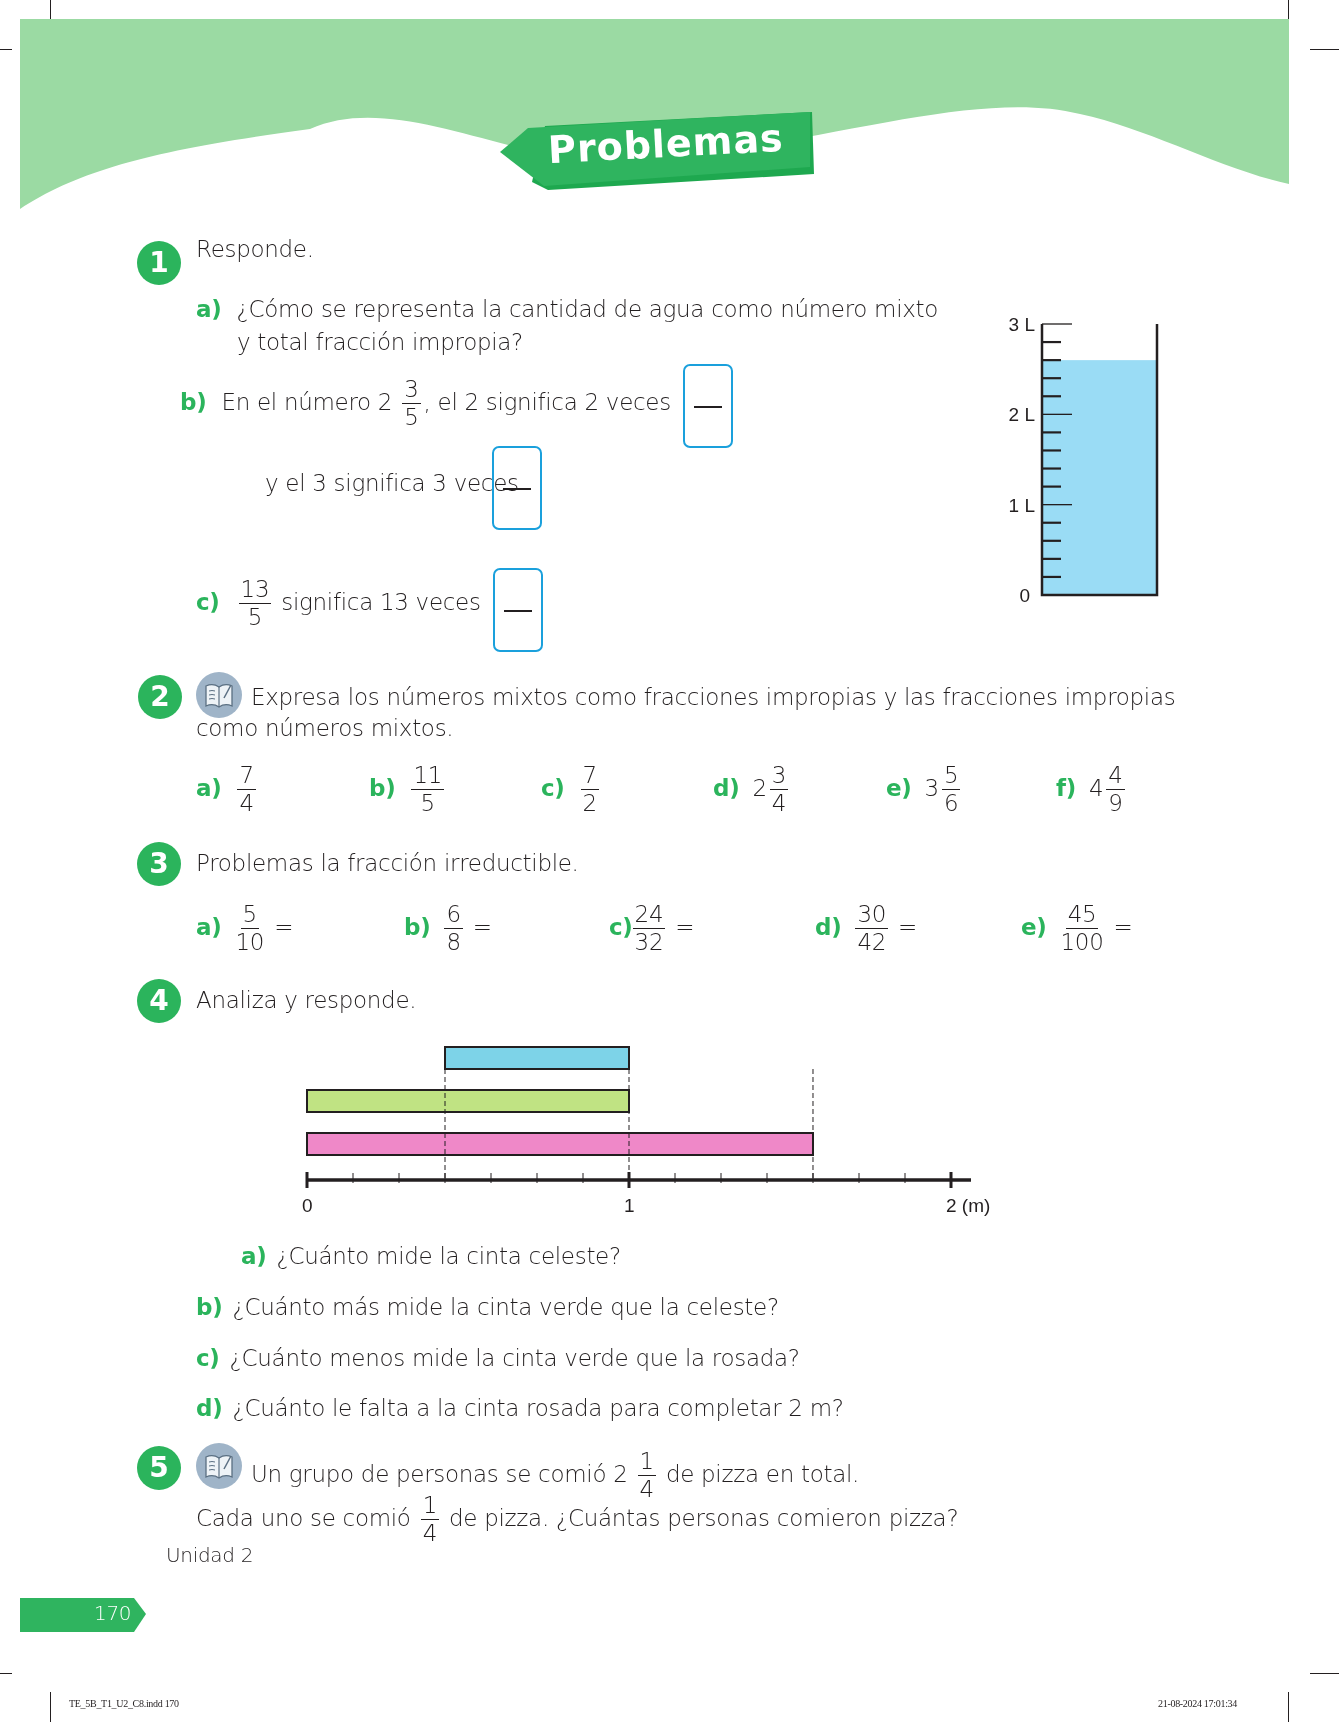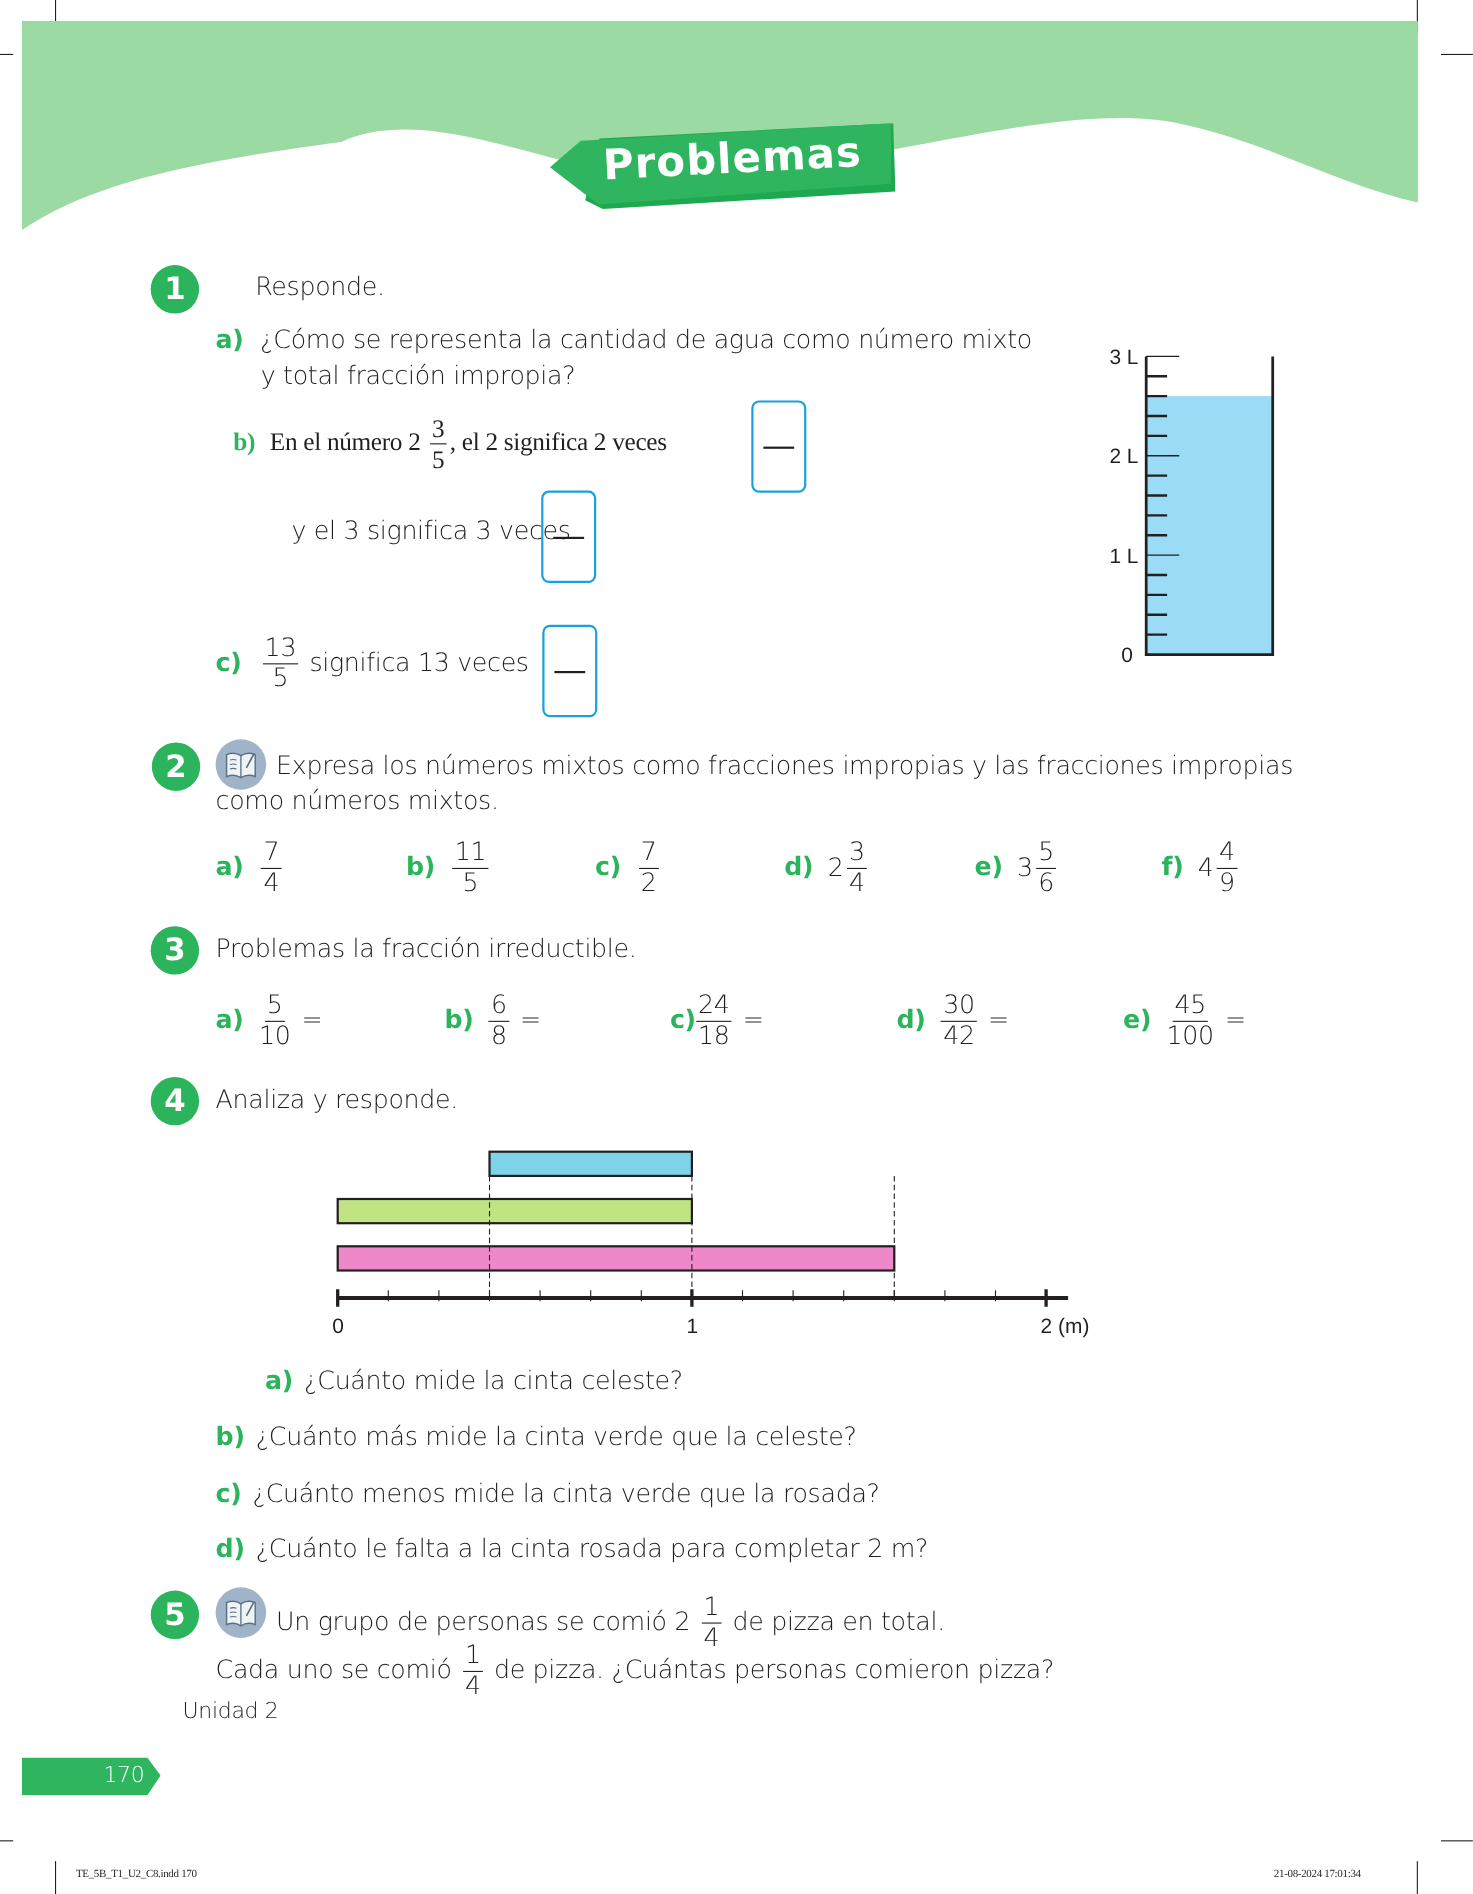--- a/index.html
+++ b/index.html
@@ -35,29 +35,29 @@
 <svg class="header-bg" viewBox="0 0 1269 190" preserveAspectRatio="none">
   <path d="M0,0 H1269 V165 C1200,150 1130,110 1060,95 C960,70 820,120 620,145 C500,150 380,70 290,110 C140,130 60,150 0,190 Z" fill="#9bdaa3"></path>
 </svg>
 <svg class="title-tag" viewBox="0 0 314 78">
   <path d="M45,14 L312,0 L314,62 L48,78 L32,70 Z" fill="#1ea84f"></path>
   <path d="M28,16 L310,0 L310,55 L44,74 L0,40 Z" fill="#2fb45f"></path>
 </svg>
 <div class="title-text">Problemas</div>
 
 <div class="num-badge" style="left:137px;top:241px;">1</div>
-<div class="txt" style="left:196px;top:248px;margin-left:36px;">Responde.</div>
+<div class="txt" style="left:196px;top:236px;">Responde.</div>
 
 <div class="txt" style="left:196px;top:296px;">
   <span class="lbl">a)</span>
   <span style="margin-left:8px;">¿Cómo se representa la cantidad de agua como número mixto</span>
 </div>
 <div class="txt" style="left:237px;top:329px;">y total fracción impropia?</div>
 
-<div class="txt" style="left:212px;top:378px;font-family:Liberation Serif, serif;">
+<div class="txt" style="left:180px;top:378px;">
   <span class="lbl">b)</span>
   <span style="margin-left:8px;">En el número 2</span>
   <span class="frac">
       <span class="n">3</span>
       <span class="d">5</span>
     </span><span>, el 2 significa 2 veces</span>
 </div>
 <div class="ansbox" style="left:683px;top:364px;">
     <div class="line"></div>
   </div>
@@ -146,21 +146,21 @@
     <div class="txt" style="left:196px;top:903px;"><span class="lbl">a)</span><span class="frac" style="margin-left:14px">
         <span class="n">5</span>
         <span class="d">10</span>
       </span> <span>=</span></div>
     <div class="txt" style="left:404px;top:903px;"><span class="lbl">b)</span><span class="frac" style="margin-left:14px">
         <span class="n">6</span>
         <span class="d">8</span>
       </span> <span>=</span></div>
     <div class="txt" style="left:609px;top:903px;"><span class="lbl">c)</span><span class="frac" style="margin-left:0">
         <span class="n">24</span>
-        <span class="d">18</span>
+        <span class="d">32</span>
       </span> <span>=</span></div>
     <div class="txt" style="left:815px;top:903px;"><span class="lbl">d)</span><span class="frac" style="margin-left:14px">
         <span class="n">30</span>
         <span class="d">42</span>
       </span> <span>=</span></div>
     <div class="txt" style="left:1021px;top:903px;"><span class="lbl">e)</span><span class="frac" style="margin-left:14px">
         <span class="n">45</span>
         <span class="d">100</span>
       </span> <span>=</span></div>
   </div>

